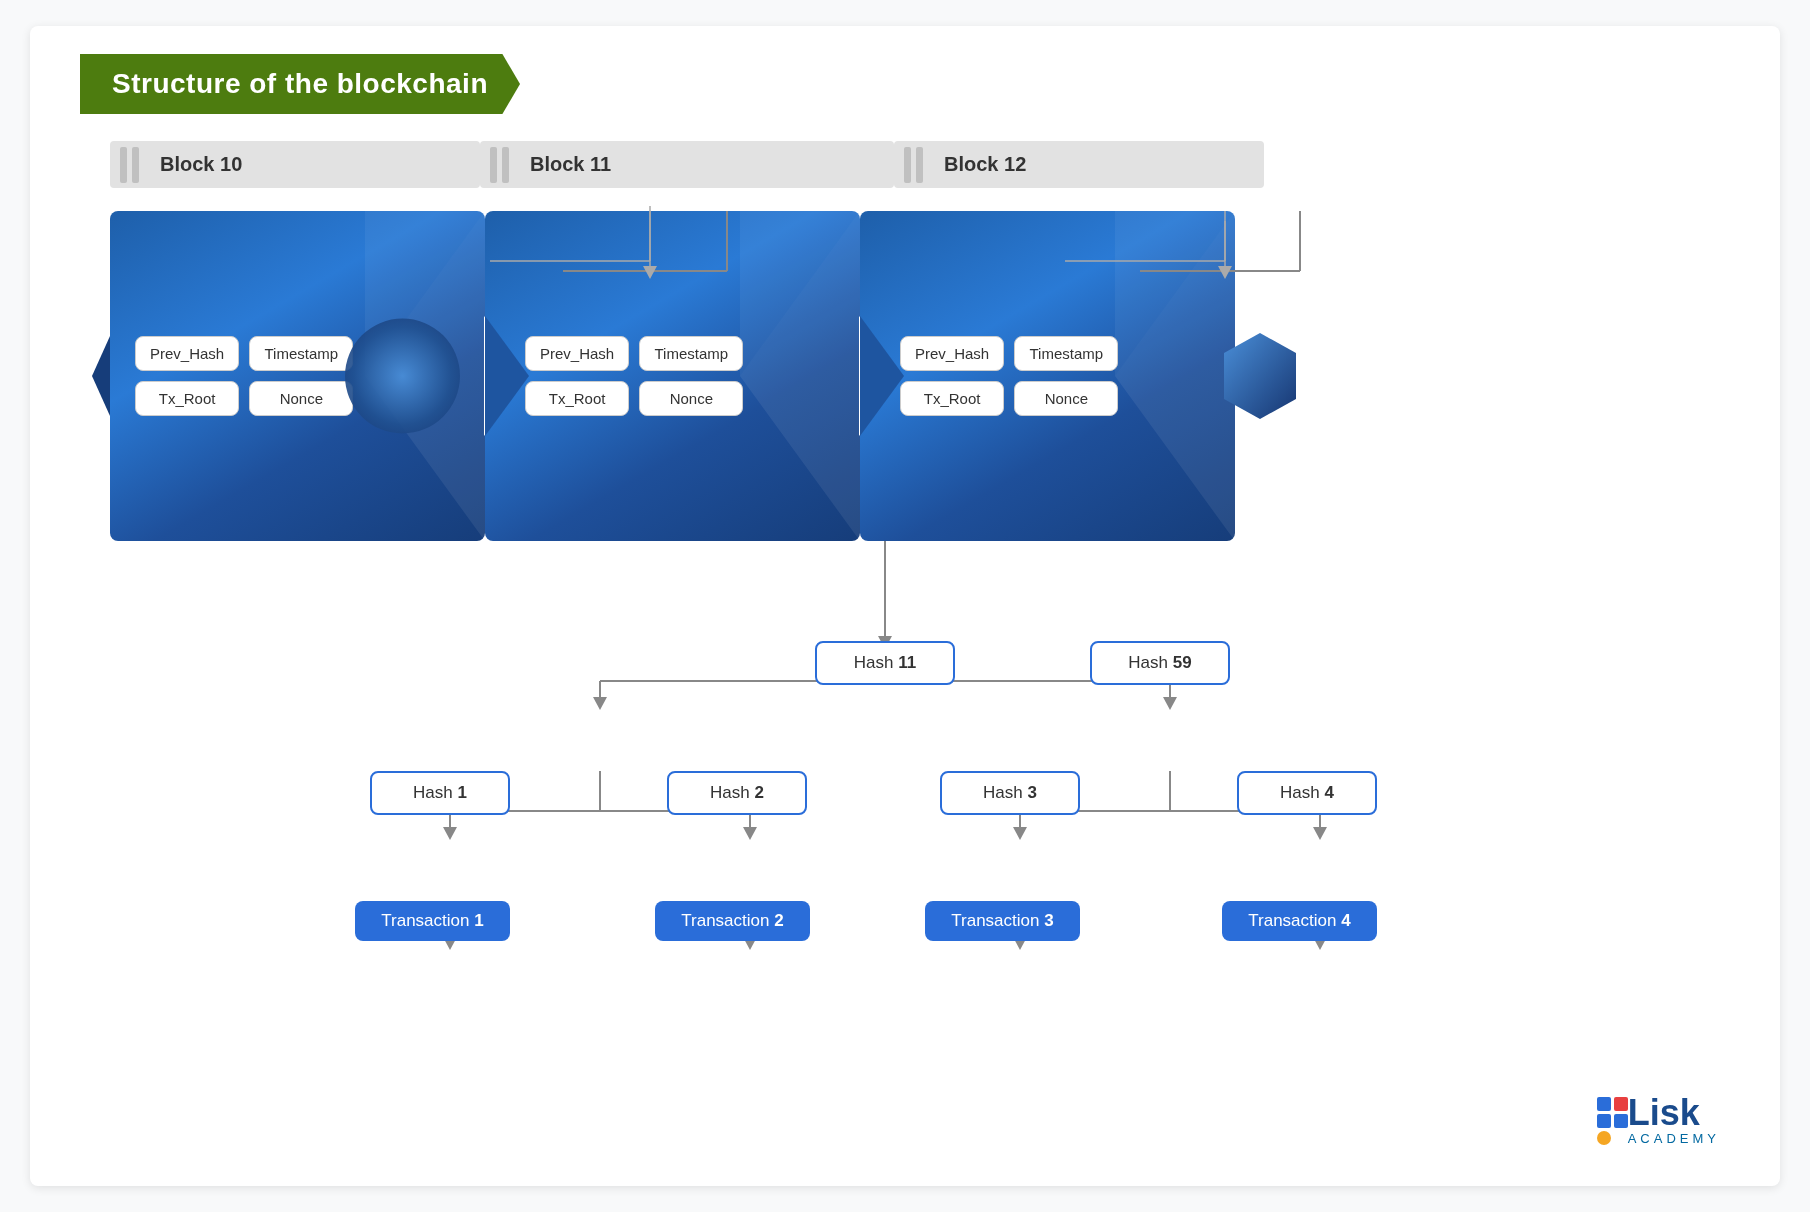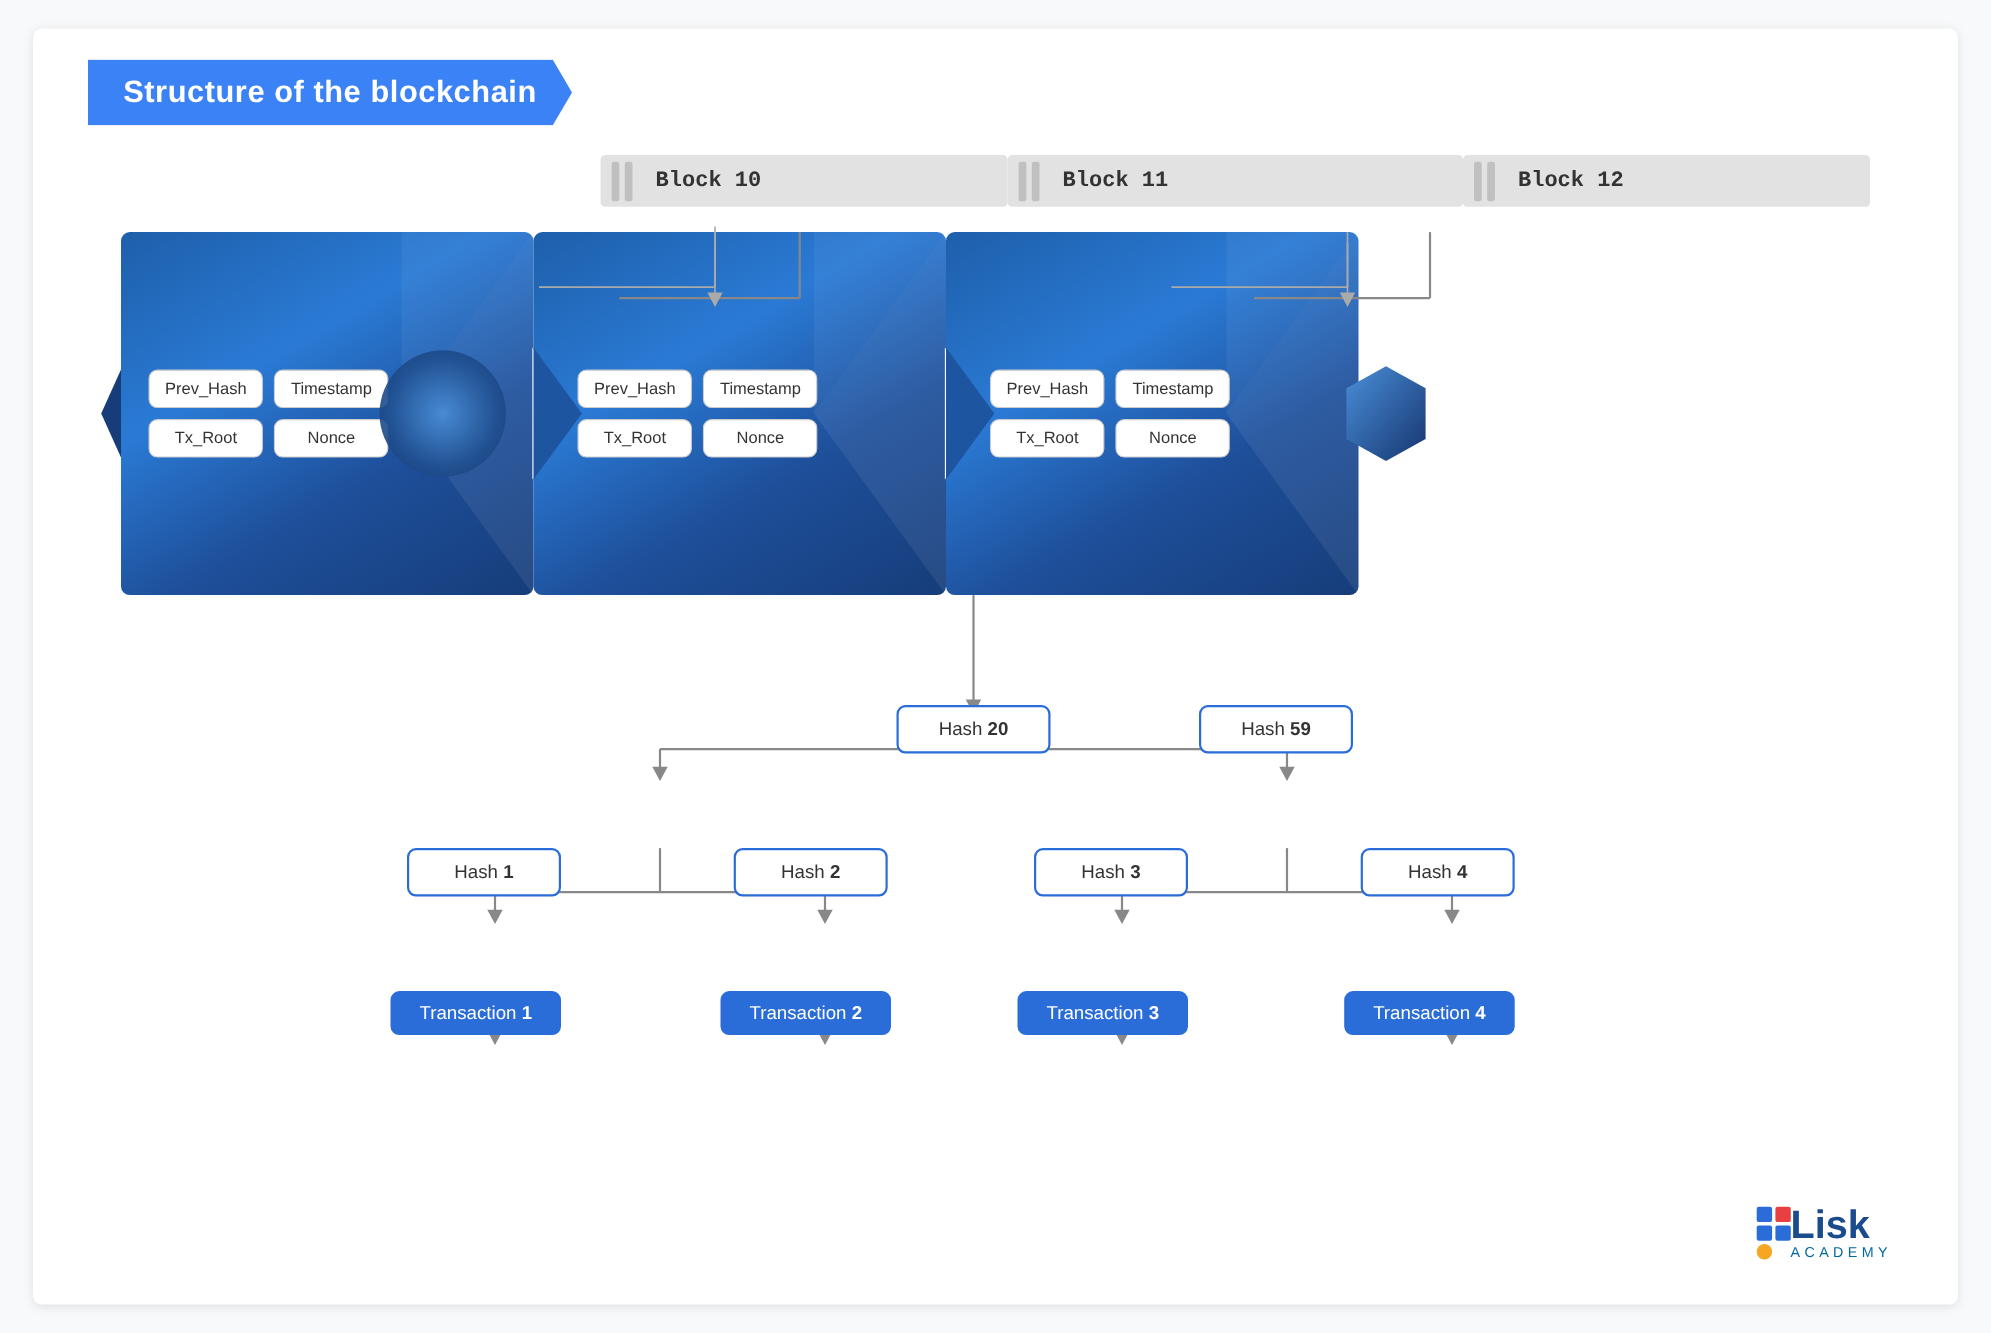--- a/index.html
+++ b/index.html
@@ -20,21 +20,21 @@
       border-radius: 8px;
       box-shadow: 0 2px 10px rgba(0,0,0,0.1);
       position: relative;
       padding: 0;
     }
     
     .title-banner {
       position: absolute;
       top: 28px;
       left: 50px;
-      background: #3b82f6;
+      background: #4d7c0f;
       color: white;
       font-size: 28px;
       font-weight: bold;
       padding: 14px 32px;
       clip-path: polygon(0 0, 96% 0, 100% 50%, 96% 100%, 0 100%);
       letter-spacing: 0.5px;
       text-align: right;
     }
 
     .field-box {
@@ -84,21 +84,21 @@
       gap: 0;
     }
   </style>
 </head>
 <body>
 
 <div class="diagram-container">
 
   <div class="title-banner">Structure of the blockchain</div>
 
-  <div style="position:absolute; top:115px; left:80px; right:80px; display:flex; justify-content:flex-end;font-family:Liberation Mono, monospace;">
+  <div style="position:absolute; top:115px; left:80px; right:80px; display:flex; justify-content:flex-start;">
     <div style="width:370px; background:#e2e2e2; border-radius:4px; padding:12px 0 12px 50px; font-size:20px; font-weight:bold; color:#333; position:relative;">
       <div style="position:absolute;left:10px;top:50%;transform:translateY(-50%);width:7px;height:36px;background:#c0c0c0;border-radius:2px;"></div>
       <div style="position:absolute;left:22px;top:50%;transform:translateY(-50%);width:7px;height:36px;background:#c0c0c0;border-radius:2px;"></div>
       <span>Block 10</span>
     </div>
     <div style="width:414px; background:#e2e2e2; border-radius:4px; padding:12px 0 12px 50px; font-size:20px; font-weight:bold; color:#333; position:relative;">
       <div style="position:absolute;left:10px;top:50%;transform:translateY(-50%);width:7px;height:36px;background:#c0c0c0;border-radius:2px;"></div>
       <div style="position:absolute;left:22px;top:50%;transform:translateY(-50%);width:7px;height:36px;background:#c0c0c0;border-radius:2px;"></div>
       <span>Block 11</span>
     </div>
@@ -224,21 +224,21 @@
 
   <svg style="position:absolute;top:185px;left:0;width:1810px;height:200px;pointer-events:none;">
     <line x1="620" y1="0" x2="620" y2="60" stroke="#aaa" stroke-width="1.5"></line>
     <polygon points="613,55 627,55 620,68" fill="#aaa"></polygon>
     <line x1="1195" y1="0" x2="1195" y2="60" stroke="#aaa" stroke-width="1.5"></line>
     <polygon points="1188,55 1202,55 1195,68" fill="#aaa"></polygon>
   </svg>
 
   <div style="position:absolute;top:615px;left:785px;">
     <div class="merkle-node">
-      <span>Hash </span><span class="bold" style="font-weight:bold;">20</span>
+      <span>Hash </span><span class="bold" style="font-weight:bold;">11</span>
     </div>
   </div>
 
   <div style="position:absolute;top:615px;left:1060px;">
     <div class="merkle-node">
       <span>Hash </span><span class="bold" style="font-weight:bold;">59</span>
     </div>
   </div>
 
   <div style="position:absolute;top:745px;left:340px;">

